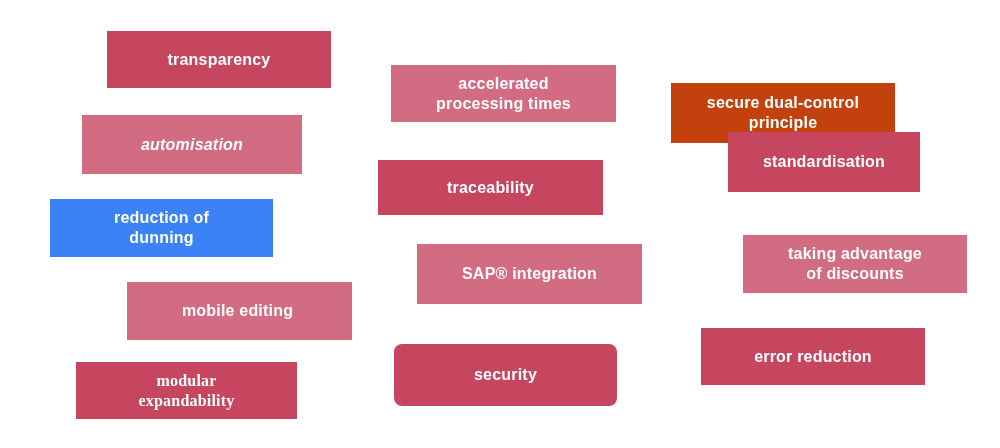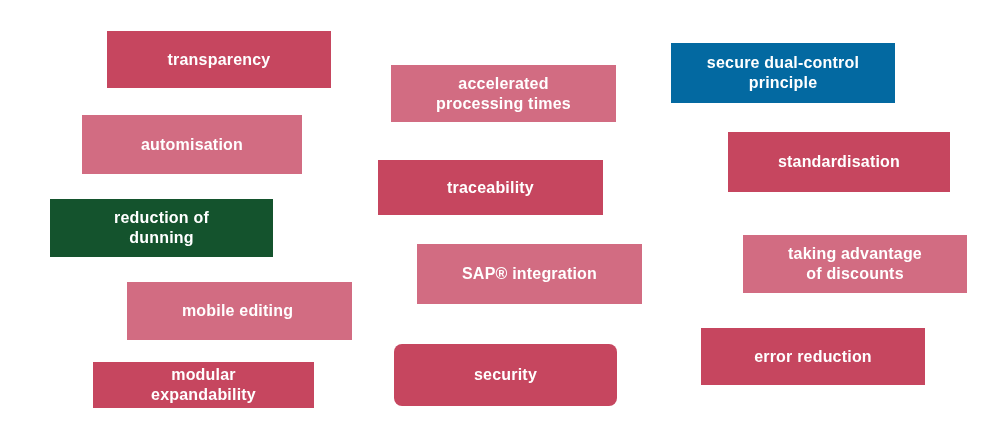--- a/index.html
+++ b/index.html
@@ -25,48 +25,48 @@
     font-size: 16px;
     font-weight: 700;
     line-height: 1.22;
     white-space: pre-line;
     letter-spacing: 0.2px;
     box-sizing: border-box;
     padding: 4px 10px;
   }
   
   .b0  { left: 107px; top: 31px;  width: 224px; height: 57px; }
-  .b1  { left: 82px;  top: 115px; width: 220px; height: 59px; }
+  .b1  { left: 82px;  top: 115px; width: 220px; height: 59px; font-style: italic; }
   .b2  { left: 50px;  top: 199px; width: 223px; height: 58px; }
   .b3  { left: 127px; top: 282px; width: 225px; height: 58px; padding-left: 6px; }
-  .b4  { left: 93px;  top: 362px; width: 221px; height: 46px; }
+  .b4  { left: 76px;  top: 362px; width: 221px; height: 57px; font-family: Liberation Serif, serif; }
   .b5  { left: 373px; top: 65px;  width: 225px; height: 57px; margin-left: 18px; }
   .b6  { left: 378px; top: 160px; width: 225px; height: 55px; text-align: right; }
   .b7  { left: 417px; top: 244px; width: 225px; height: 60px; }
   .b8  { left: 394px; top: 344px; width: 223px; height: 62px; border-radius: 8px; }
   .b9  { left: 671px; top: 43px;  width: 224px; height: 60px; }
-  .b10 { left: 728px; top: 132px; width: 222px; height: 60px; }
+  .b10 { left: 728px; top: 132px; width: 192px; height: 60px; }
   .b11 { left: 743px; top: 235px; width: 224px; height: 58px; }
   .b12 { left: 701px; top: 328px; width: 224px; height: 57px; }
 </style>
 </head>
 <body>
 
 <div class="canvas">
   <div class="box b0" style="background-color: rgb(198, 70, 95);">transparency</div>
   <div class="box b1" style="background-color: rgb(210, 108, 130);">automisation</div>
-  <div class="box b2" style="background-color: #14532d;">reduction of
+  <div class="box b2" style="background-color: #3b82f6;">reduction of
 dunning</div>
   <div class="box b3" style="background-color: rgb(210, 108, 130);">mobile editing</div>
   <div class="box b4" style="background-color: rgb(198, 70, 95);">modular
 expandability</div>
   <div class="box b5" style="background-color: rgb(210, 108, 130);">accelerated
 processing times</div>
   <div class="box b6" style="background-color: rgb(198, 70, 95);">traceability</div>
   <div class="box b7" style="background-color: rgb(210, 108, 130);">SAP® integration</div>
   <div class="box b8" style="background-color: rgb(198, 70, 95);">security</div>
-  <div class="box b9" style="background-color: #0369a1;">secure dual-control
+  <div class="box b9" style="background-color: #c2410c; margin-top: 40px;">secure dual-control
 principle</div>
   <div class="box b10" style="background-color: rgb(198, 70, 95);">standardisation</div>
   <div class="box b11" style="background-color: rgb(210, 108, 130);">taking advantage
 of discounts</div>
   <div class="box b12" style="background-color: rgb(198, 70, 95);">error reduction</div>
 </div>
 
 </body></html>

